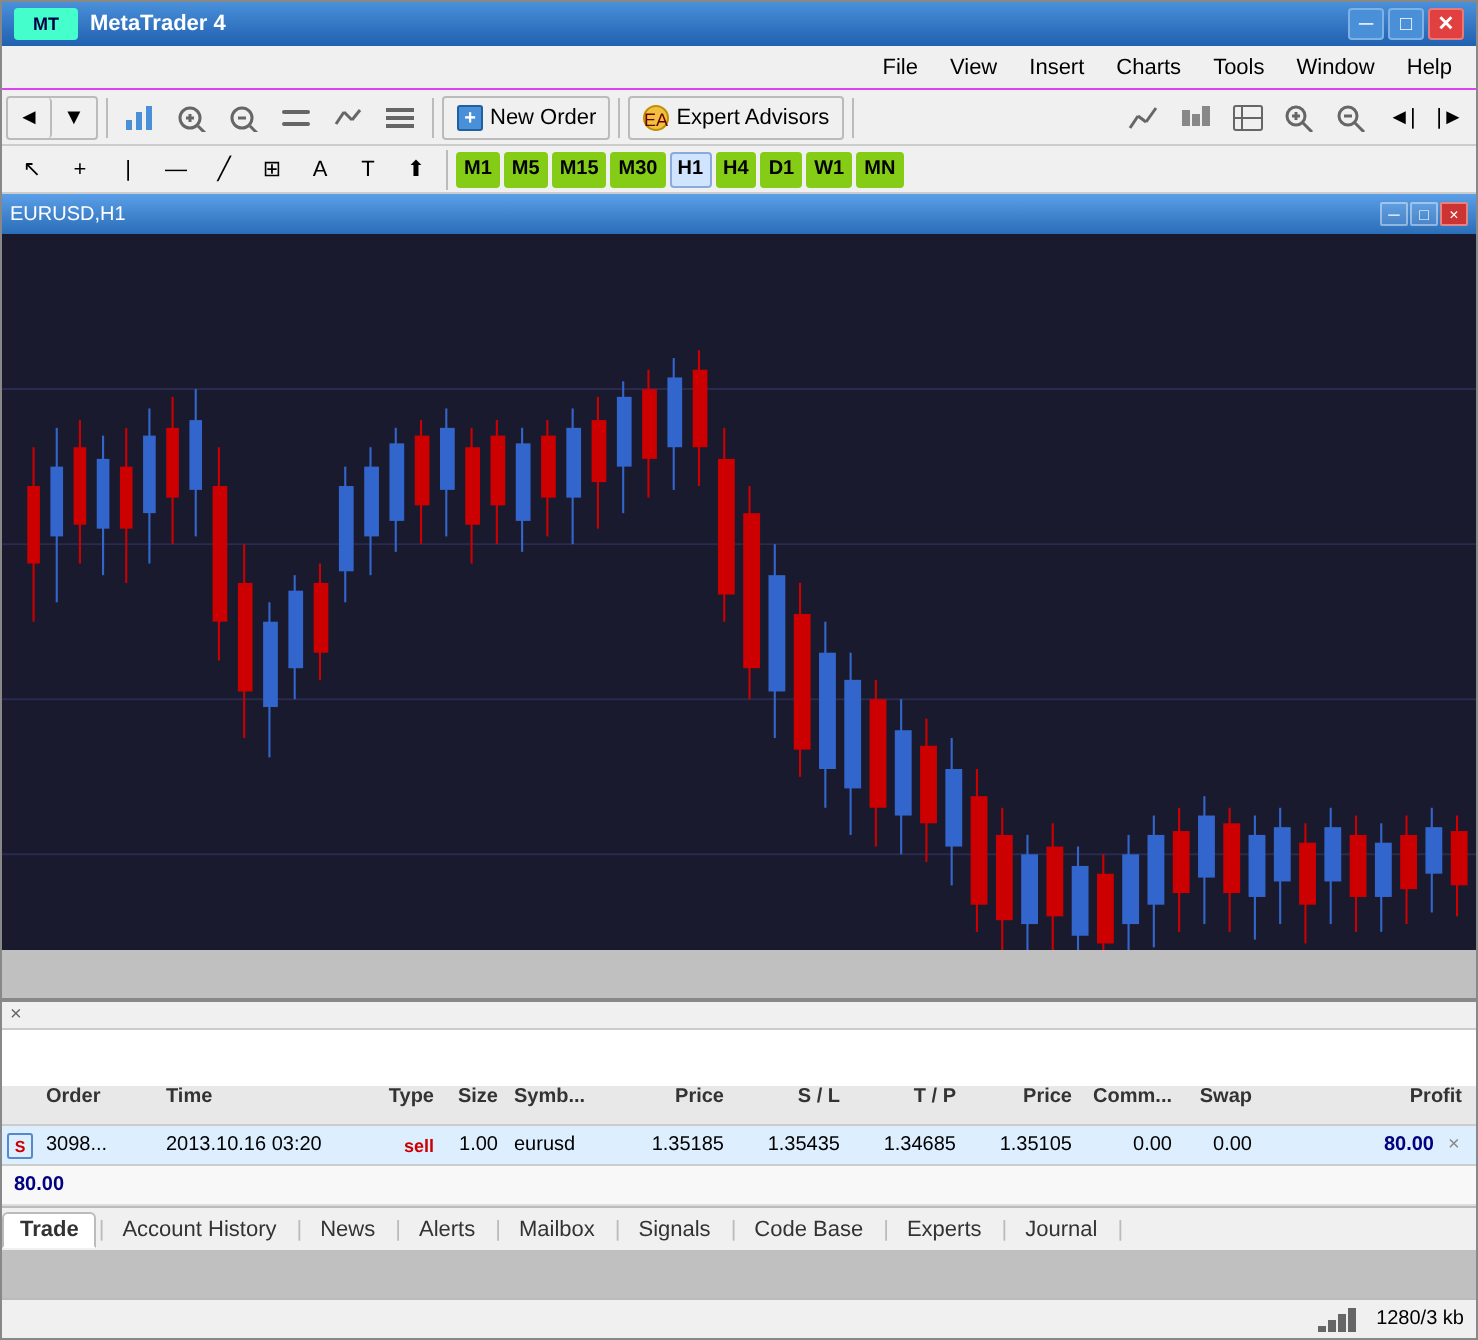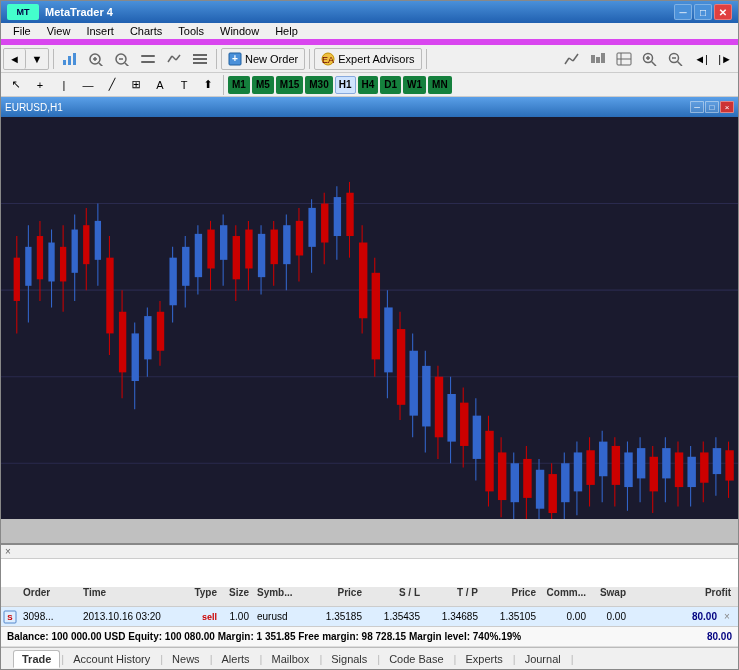--- a/index.html
+++ b/index.html
@@ -25,21 +25,22 @@
     .title-btn.min { background: #4a90d9; }
     .title-btn.max { background: #4a90d9; }
 
     
     .menu-bar {
       background: #f0f0f0;
       height: 22px;
       display: flex;
       align-items: center;
       padding: 0 4px;
-      border-bottom: 6px solid #d946ef;
+      border-bottom: 1px solid #d946ef;
+      justify-content: flex-end;
     }
     .menu-item {
       padding: 2px 8px;
       cursor: pointer;
       font-size: 11px;
       color: #000;
     }
 
     
     .toolbar1 {
@@ -86,21 +87,21 @@
       background: #f0f0f0;
       height: 24px;
       display: flex;
       align-items: center;
       padding: 0 4px;
       border-bottom: 1px solid #ccc;
       gap: 2px;
     }
     .timeframe-btn {
       height: 18px; min-width: 20px; padding: 0 3px;
-      background: #15803d; border: 1px solid transparent;
+      background: #84cc16; border: 1px solid transparent;
       cursor: pointer; font-size: 10px; font-weight: bold;
       display: flex; align-items: center; justify-content: center;
       border-radius: 2px;
     }
     .timeframe-btn.active { background: #d0e4ff; border-color: #88aadd; }
 
     
     .terminal-panel {
       background: #ffffff;
       border-top: 2px solid #888;
@@ -161,21 +162,21 @@
       font-weight: bold;
       border-bottom: 1px solid #ddd;
     }
 
     
     .bottom-tabs {
       background: #f0f0f0;
       height: 22px;
       display: flex;
       align-items: center;
-      padding: 0 12px;
+      padding: 0 0;
       border-top: 1px solid #bbb;
     }
     .tab-item {
       padding: 2px 8px;
       cursor: pointer;
       font-size: 11px;
       color: #333;
       border: 1px solid transparent;
       border-radius: 3px 3px 0 0;
       margin-right: 1px;
@@ -655,21 +656,20 @@
         <div class="col col-sl">1.35435</div>
         <div class="col col-tp">1.34685</div>
         <div class="col col-price2">1.35105</div>
         <div class="col col-comm">0.00</div>
         <div class="col col-swap">0.00</div>
         <div class="col col-profit profit-positive">80.00</div>
         <div style="width:14px; font-size:10px; color:#888; cursor:pointer;">×</div>
       </div>
 
       <div class="balance-row">
-        <span style="flex:1;">Balance: 100 000.00 USD  Equity: 100 080.00  Margin: 1 351.85  Free margin: 98 728.15  Margin level: 740%.19%</span>
         <span class="profit-positive">80.00</span>
       </div>
 
       <div class="bottom-tabs">
         <div class="tab-item active">Trade</div>
         <span class="tab-sep">|</span>
         <div class="tab-item">Account History</div>
         <span class="tab-sep">|</span>
         <div class="tab-item">News</div>
         <span class="tab-sep">|</span>
@@ -681,14 +681,26 @@
         <span class="tab-sep">|</span>
         <div class="tab-item">Code Base</div>
         <span class="tab-sep">|</span>
         <div class="tab-item">Experts</div>
         <span class="tab-sep">|</span>
         <div class="tab-item">Journal</div>
         <span class="tab-sep">|</span>
       </div>
     </div>
 
+    <div class="status-bar">
+      <span></span>
+      <div style="display:flex; align-items:center; gap:6px;">
+        <svg width="24" height="14" viewBox="0 0 24 14">
+          <rect x="1" y="10" width="4" height="3" fill="#666"></rect>
+          <rect x="6" y="7" width="4" height="6" fill="#666"></rect>
+          <rect x="11" y="4" width="4" height="9" fill="#666"></rect>
+          <rect x="16" y="1" width="4" height="12" fill="#666"></rect>
+        </svg>
+        <span>1280/3 kb</span>
+      </div>
+    </div>
   </div>
 </div>
 
 </body></html>

